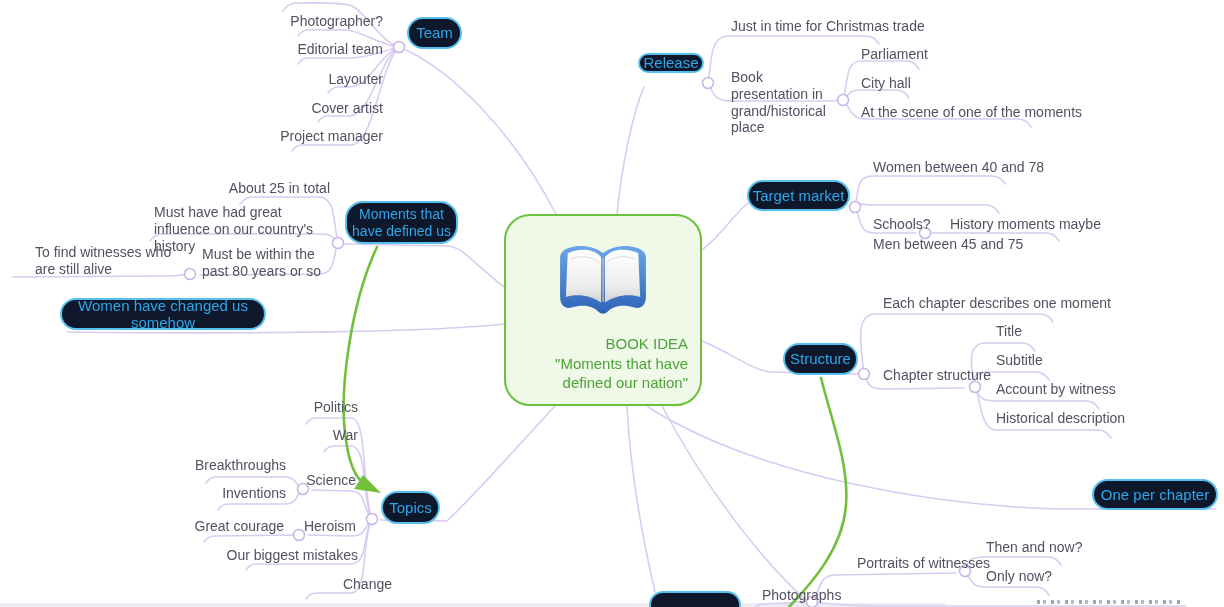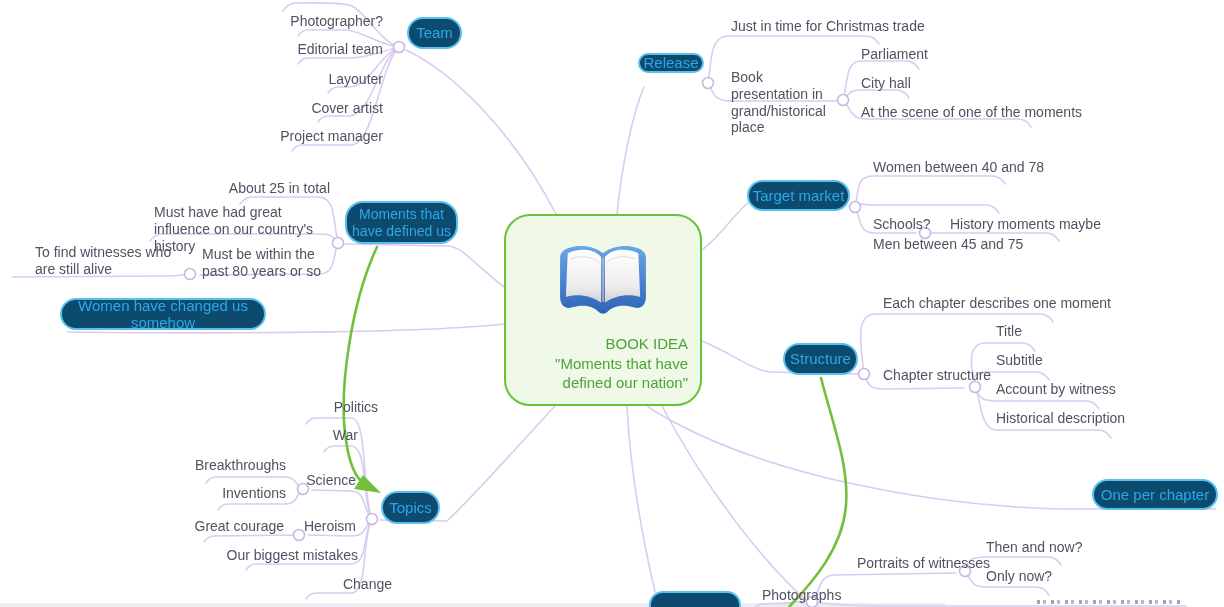--- a/index.html
+++ b/index.html
@@ -2,21 +2,21 @@
 <html><head>
 <meta charset="utf-8">
 <style>
   html,body{margin:0;padding:0;background:#fff;}
   .stage{position:relative;width:1224px;height:607px;overflow:hidden;background:#ffffff;
          font-family:"Liberation Sans",sans-serif;}
   .links{position:absolute;left:0;top:0;z-index:1;}
   .lbl{position:absolute;z-index:2;font-size:14px;line-height:1.2;color:#515162;white-space:nowrap;}
   .lbl.wrap{white-space:normal;}
   .lbl.r{text-align:right;}
-  .node{position:absolute;z-index:2;box-sizing:border-box;background:#0c4a6e;border:2px solid #57c0ef;
+  .node{position:absolute;z-index:2;box-sizing:border-box;background:#0f172a;border:2px solid #57c0ef;
         border-radius:17px;color:#2ea6e8;font-size:15px;display:flex;align-items:center;
         justify-content:center;text-align:center;line-height:1.15;}
   .node.small{font-size:14px;}
   .central{position:absolute;z-index:2;box-sizing:border-box;left:504px;top:214px;width:198px;height:192px;
            background:#f0f9e7;border:2px solid #69c23c;border-radius:26px;display:flex;flex-direction:column;
            align-items:center;justify-content:flex-start;padding-top:22px;}
   .central .title{color:#4da338;font-size:15px;line-height:1.3;text-align:right;width:170px;margin-top:14px;}
   .band{position:absolute;z-index:0;left:0;top:603px;width:945px;height:4px;background:#ececf2;}
   .frag{position:absolute;z-index:2;left:1037px;top:600px;width:146px;height:4px;opacity:.75;
         background:repeating-linear-gradient(90deg,#7d8aa0 0 3px,transparent 3px 6px,#9aa7bb 6px 9px,transparent 9px 14px);}
@@ -167,21 +167,21 @@
   <div class="lbl wrap" style="left:202px;top:246px;width:126px;">Must be within the past 80 years or so</div>
   <div class="lbl wrap" style="left:35px;top:244px;width:152px;">To find witnesses who are still alive</div>
 
   <div class="lbl" style="left:883px;top:295px;">Each chapter describes one moment</div>
   <div class="lbl" style="left:883px;top:367px;">Chapter structure</div>
   <div class="lbl" style="left:996px;top:323px;">Title</div>
   <div class="lbl" style="left:996px;top:352px;">Subtitle</div>
   <div class="lbl" style="left:996px;top:381px;">Account by witness</div>
   <div class="lbl" style="left:996px;top:410px;">Historical description</div>
 
-  <div class="lbl r" style="right:846px;top:399px;">Politics</div>
+  <div class="lbl r" style="right:866px;top:399px;">Politics</div>
   <div class="lbl r" style="right:866px;top:427px;">War</div>
   <div class="lbl r" style="right:868px;top:472px;">Science</div>
   <div class="lbl r" style="right:938px;top:457px;">Breakthroughs</div>
   <div class="lbl r" style="right:938px;top:485px;">Inventions</div>
   <div class="lbl r" style="right:868px;top:518px;">Heroism</div>
   <div class="lbl r" style="right:940px;top:518px;">Great courage</div>
   <div class="lbl r" style="right:866px;top:547px;">Our biggest mistakes</div>
   <div class="lbl r" style="right:832px;top:576px;margin-left:23px;">Change</div>
 
   <div class="lbl" style="left:762px;top:587px;">Photographs</div>

